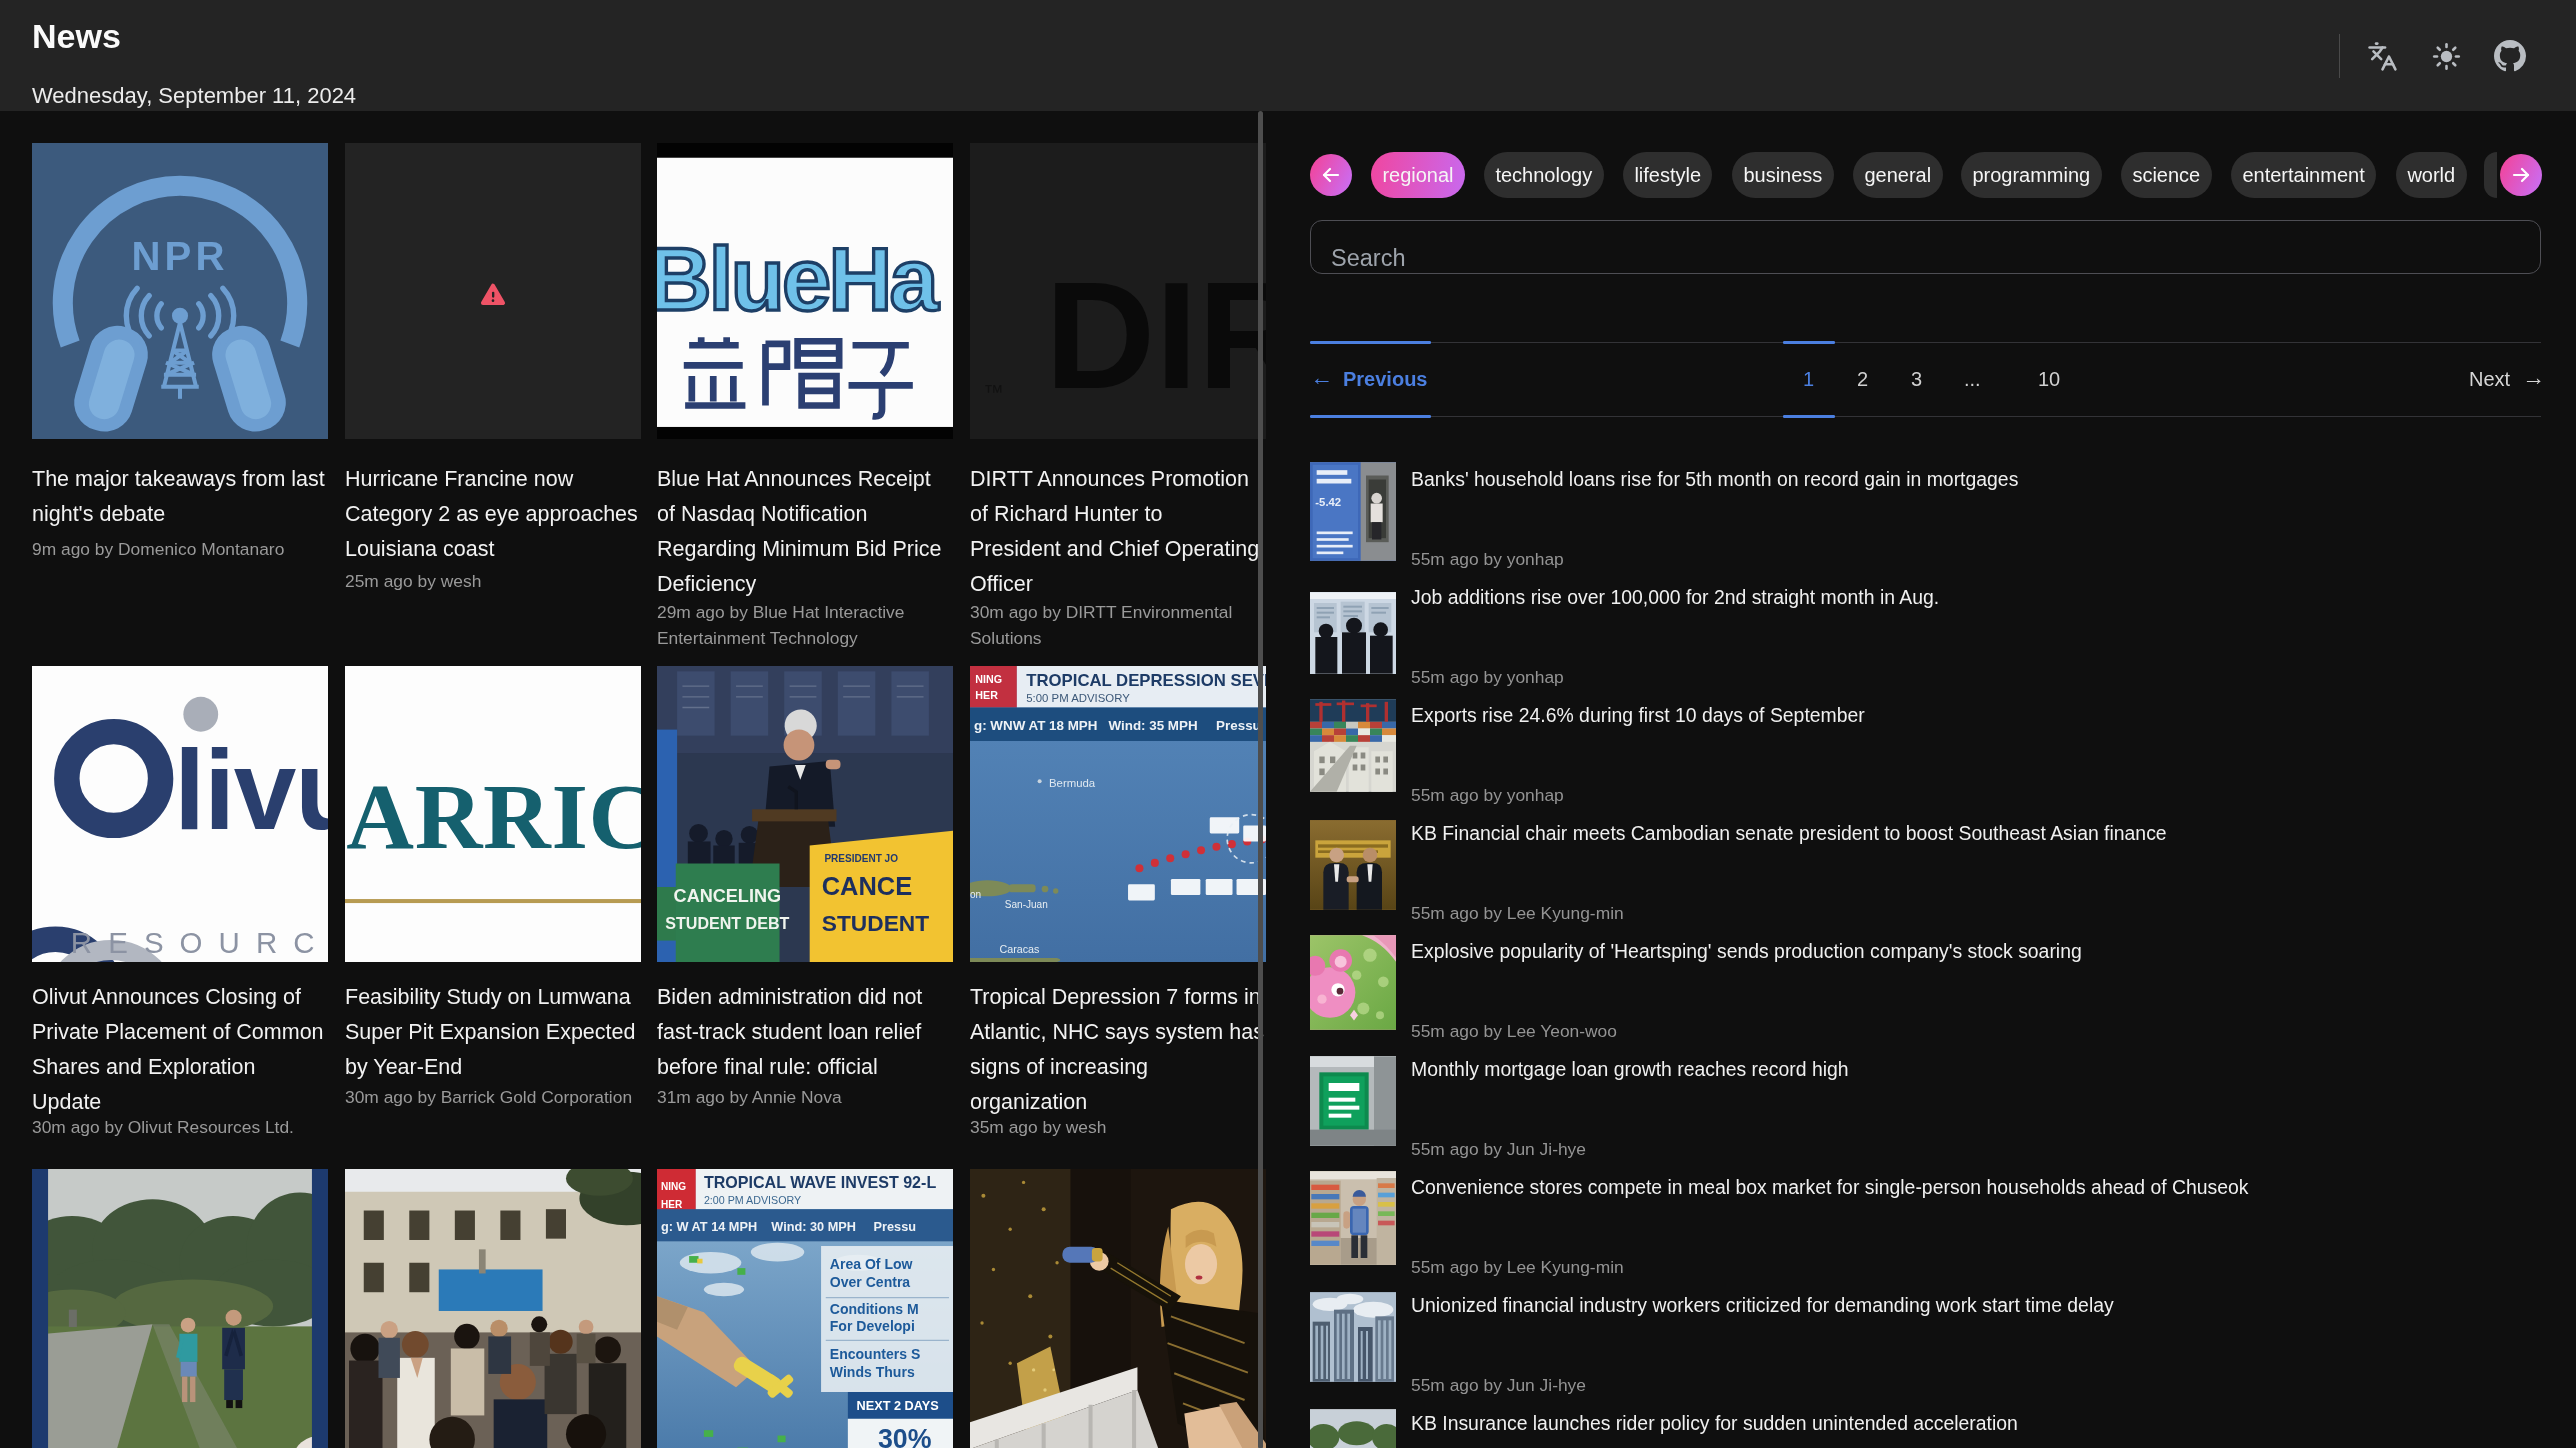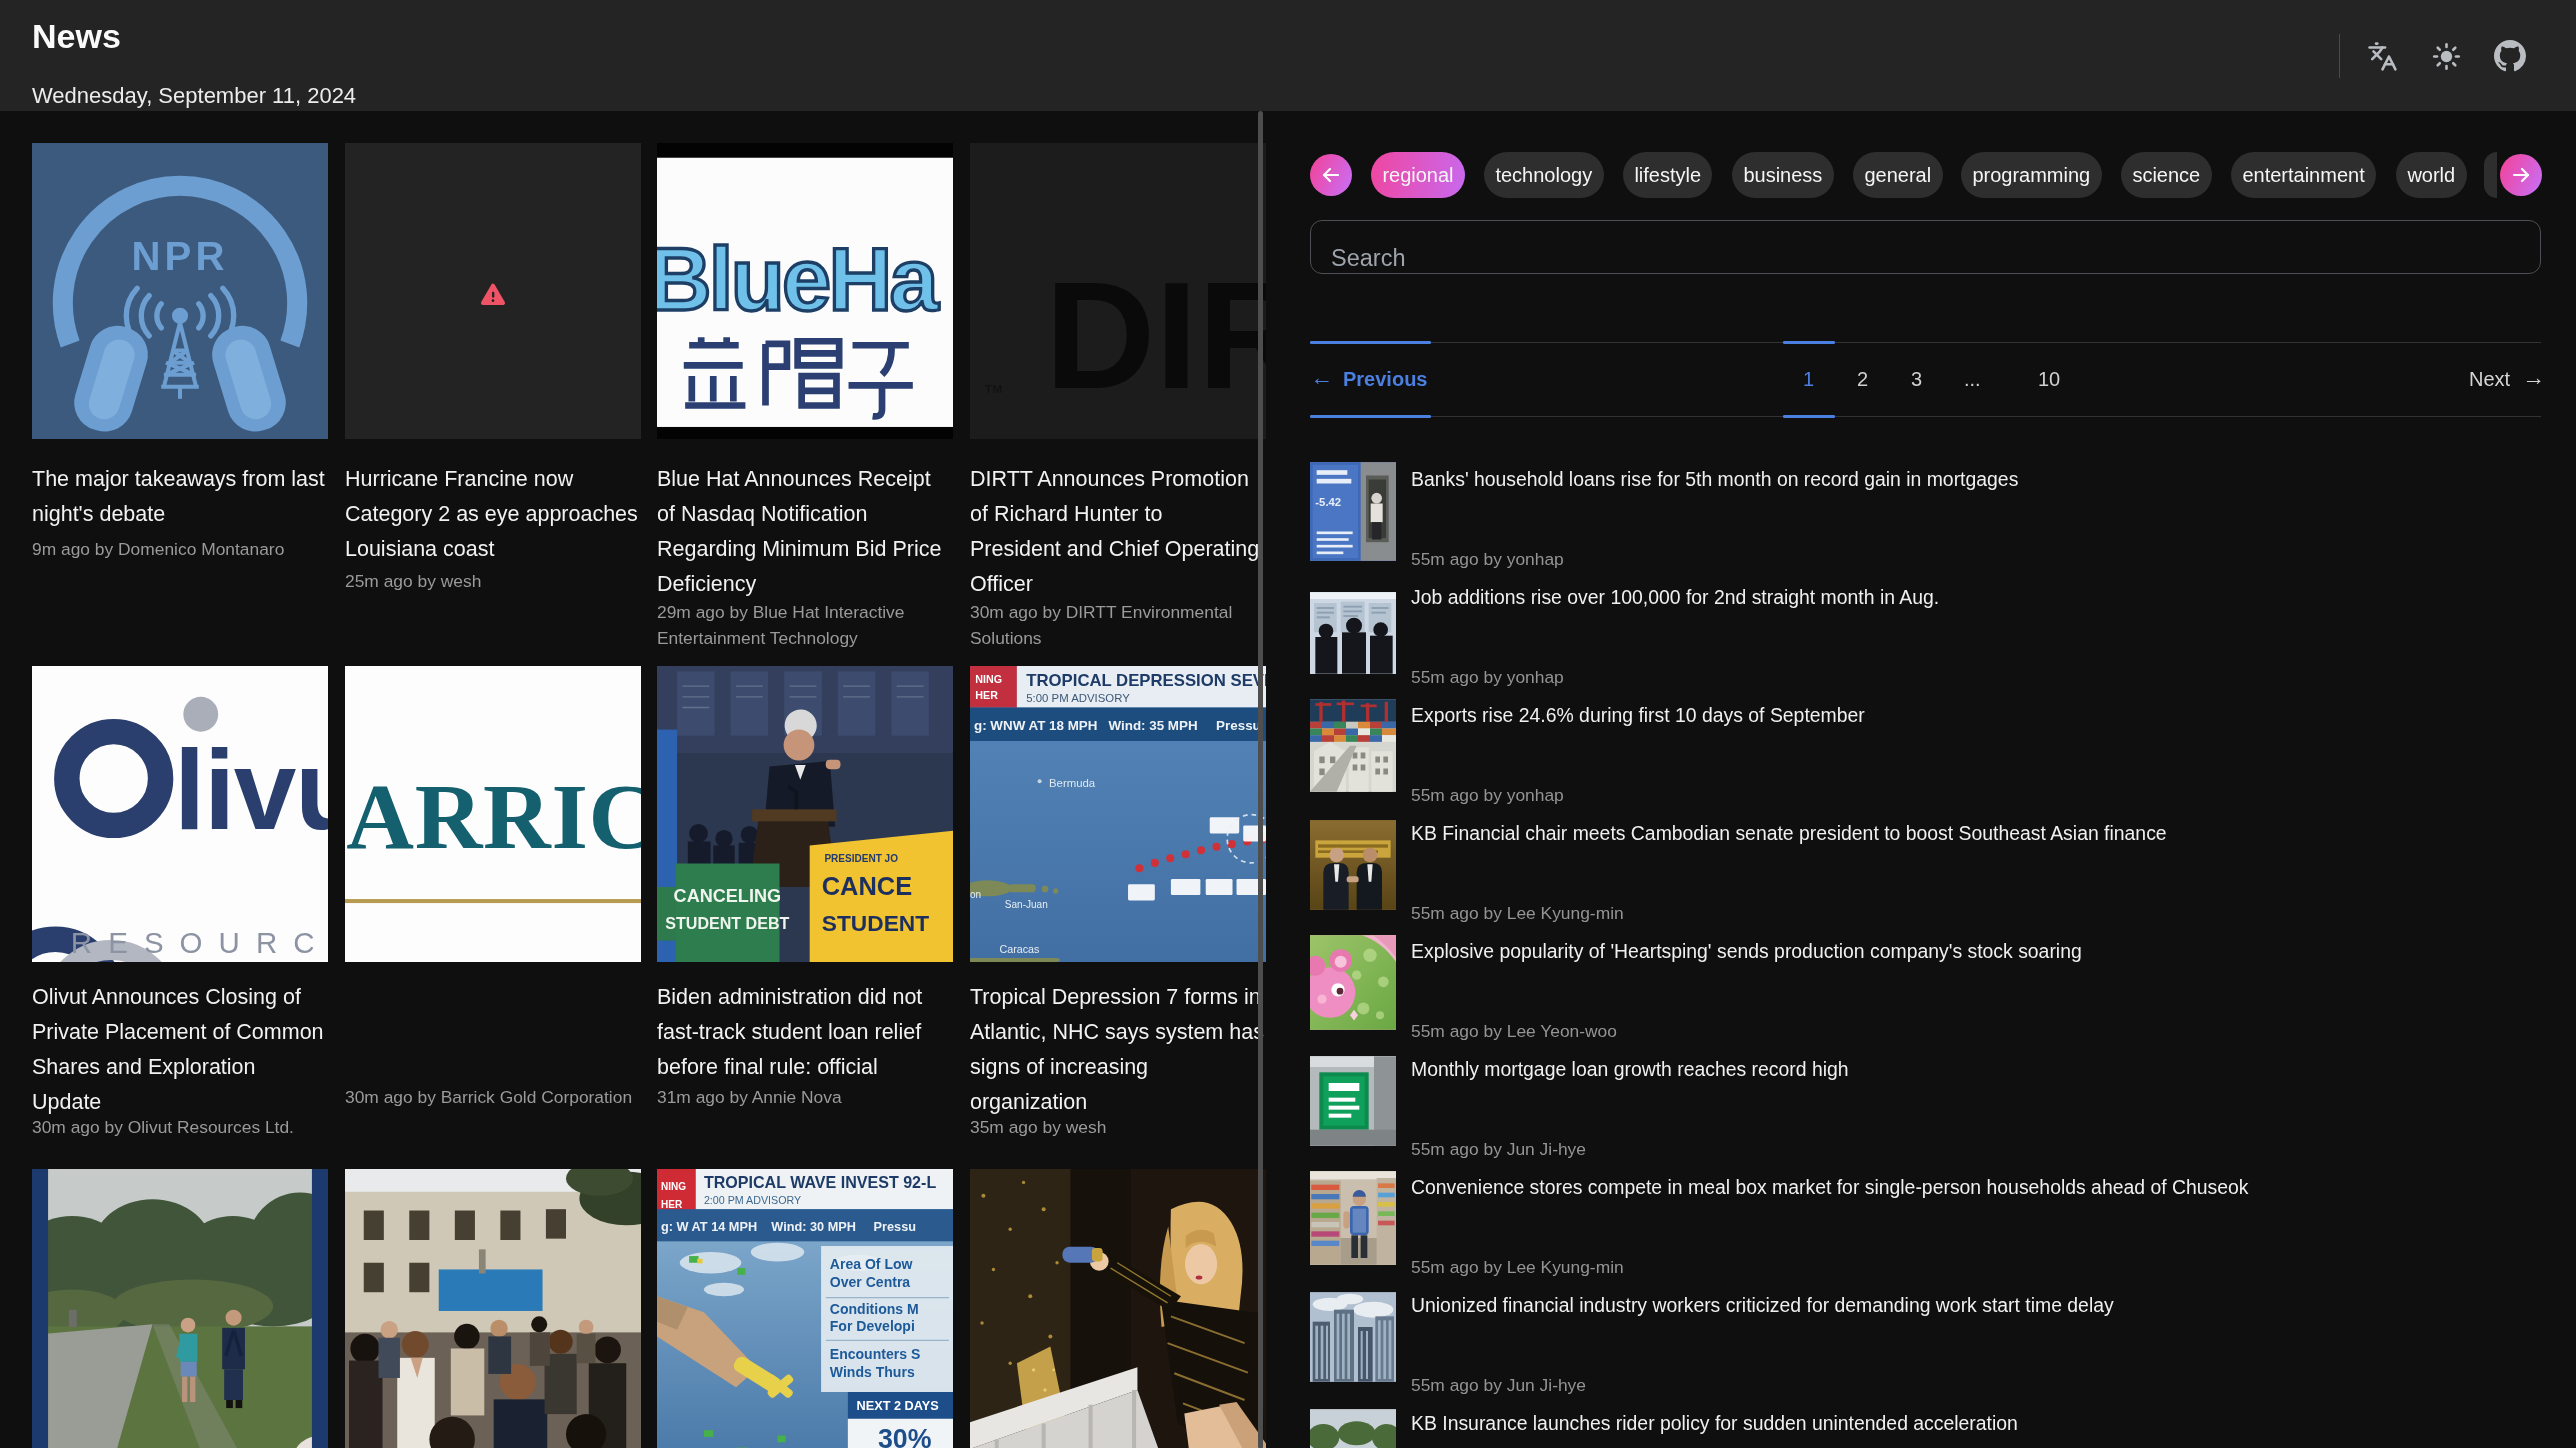--- a/index.html
+++ b/index.html
@@ -166,20 +166,21 @@
     </svg></div>
     <div class="ct" style="top:314px">Olivut Announces Closing of<br>Private Placement of Common<br>Shares and Exploration<br>Update</div>
     <div class="cm" style="top:449px">30m ago by Olivut Resources Ltd.</div>
   </div>
   <div class="card" style="left:345px;top:666px;height:503px">
     <div class="cimg" id="img-barrick"><svg width="296" height="296" viewBox="0 0 442 442">
       <rect width="442" height="442" fill="#fdfdfd"></rect>
       <text x="2" y="272" font-size="140" font-weight="700" font-family="Liberation Serif" fill="#15606e" letter-spacing="1">ARRIC</text>
       <rect x="0" y="348" width="442" height="6" fill="#b79b52"></rect>
     </svg></div>
+    <div class="ct" style="top:314px">Feasibility Study on Lumwana<br>Super Pit Expansion Expected<br>by Year-End</div>
     <div class="cm" style="top:419px">30m ago by Barrick Gold Corporation</div>
   </div>
   <div class="card" style="left:657px;top:666px;height:503px">
     <div class="cimg" id="img-biden"><svg width="296" height="296" viewBox="0 0 442 442">
       <rect width="442" height="442" fill="#2c3850"></rect>
       <rect width="442" height="130" fill="#333f5c"></rect>
       <g fill="#3d4c6e">
         <rect x="30" y="8" width="56" height="96"></rect>
             <rect x="110" y="8" width="56" height="96"></rect>
         <rect x="190" y="8" width="56" height="96"></rect>

